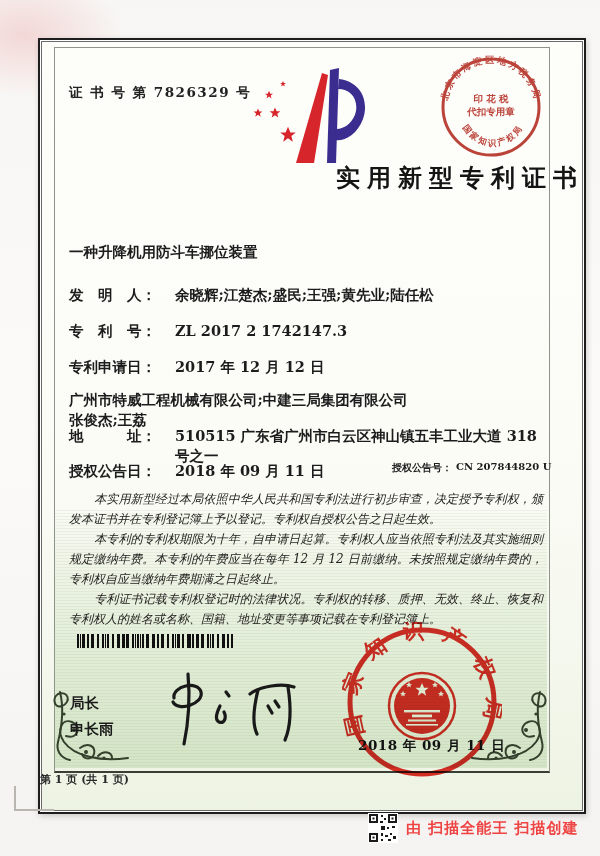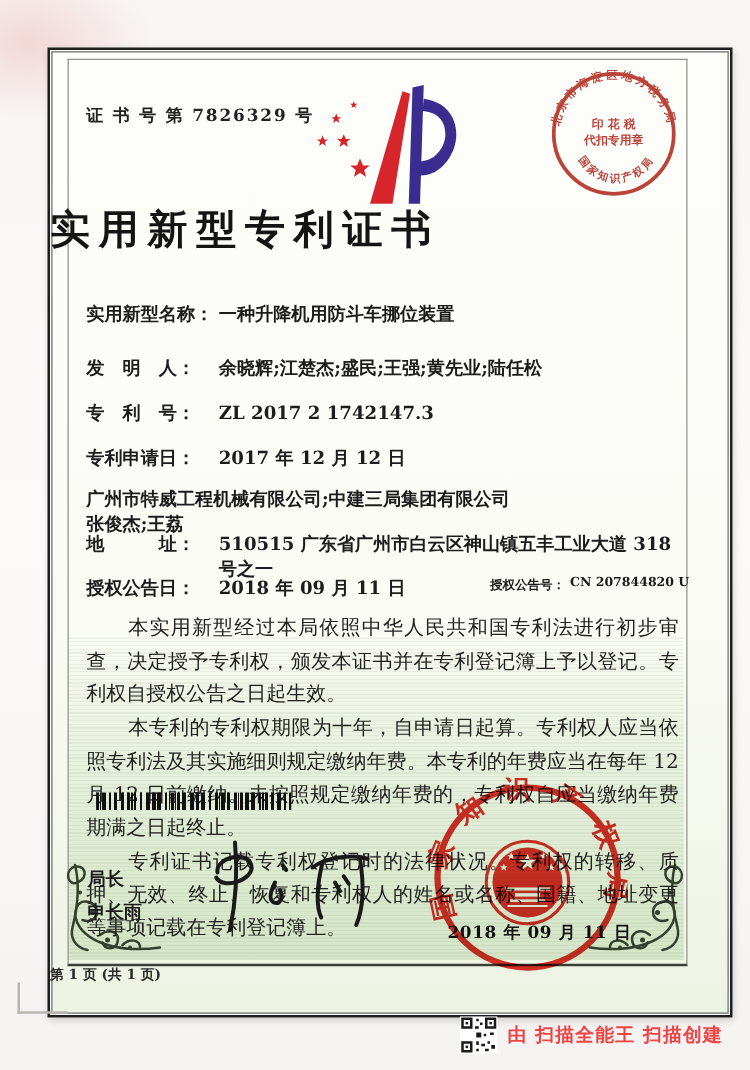--- a/index.html
+++ b/index.html
@@ -21,28 +21,28 @@
     position:absolute;left:14px;top:7px;width:494px;height:723px;
     border:1px solid #8f948a;border-bottom:2px solid #3a3f36;pointer-events:none;
   }
   .guilloche{
     position:absolute;left:15px;top:470px;width:492px;height:258px;
     background:
       repeating-linear-gradient(180deg, rgba(120,152,108,.10) 0 1px, rgba(120,152,108,0) 1px 3px),
       linear-gradient(180deg, rgba(214,230,201,0) 0%, rgba(210,228,196,.45) 45%, rgba(201,222,185,.7) 100%);
   }
   .cert-no{position:absolute;left:29px;top:44px;font-size:13.5px;font-weight:600;letter-spacing:1.5px;color:#222;}
-  .title{position:absolute;left:0;top:122px;width:100%;text-align:left;font-size:32px;font-weight:700;letter-spacing:7px;color:#141414;}
+  .title{position:absolute;left:0;top:122px;width:100%;text-align:right;font-size:24px;font-weight:700;letter-spacing:7px;color:#141414;}
   .row{position:absolute;left:29px;width:480px;display:flex;font-size:14.5px;font-weight:600;color:#1c1c1c;line-height:1.4;}
   .row .lbl{width:106px;flex:none;}
   .row .val{flex:1;}
   .grant2{position:absolute;left:352px;display:flex;font-size:10px;font-weight:600;color:#1c1c1c;}
   .grant2 .lbl{margin-right:4px;}
   .paras{position:absolute;left:29px;top:449px;width:474px;color:#22211f;}
-  .paras p{margin:0;font-size:16px;line-height:1.67;text-indent:2.1em;text-align:justify;font-weight:500;}
+  .paras p{margin:0;font-style:italic;font-size:12px;line-height:1.67;text-indent:2.1em;text-align:justify;font-weight:500;}
   .barcode{
     position:absolute;left:37px;top:594px;width:156px;height:14px;
     background-image:
       repeating-linear-gradient(90deg,#101010 0 2px,transparent 2px 5px),
       repeating-linear-gradient(90deg,#101010 0 1px,transparent 1px 7px),
       repeating-linear-gradient(90deg,transparent 0 3px,#101010 3px 4px,transparent 4px 11px);
   }
   .signer-title{position:absolute;left:30px;top:654px;font-size:14.5px;font-weight:700;color:#1b1b1b;font-family:"DejaVu Sans","Liberation Sans",sans-serif;}
   .signer-name{position:absolute;left:30px;top:680px;font-size:14.5px;font-weight:700;color:#1b1b1b;font-family:"DejaVu Sans","Liberation Sans",sans-serif;}
   .signature{position:absolute;left:118px;top:628px;}
@@ -131,21 +131,20 @@
     <text font-size="8.5" font-weight="700" fill="#b8352c">
       <textPath href="#arcBot" startOffset="50%" text-anchor="middle" letter-spacing="2">国家知识产权局</textPath>
     </text>
     <text x="52" y="47" text-anchor="middle" font-size="9.5" font-weight="700" fill="#b8352c">印 花 税</text>
     <text x="52" y="60" text-anchor="middle" font-size="9.5" font-weight="700" fill="#b8352c">代扣专用章</text>
   </svg>
 
   <div class="title">实用新型专利证书</div>
 
   <div class="row" style="top:202px">
-    <span class="lbl">实用新型名称：</span>
     <span class="val">一种升降机用防斗车挪位装置</span>
   </div>
   <div class="row" style="top:245px">
     <span class="lbl">发　明　人：</span>
     <span class="val">余晓辉;江楚杰;盛民;王强;黄先业;陆任松</span>
   </div>
   <div class="row" style="top:281px">
     <span class="lbl">专　利　号：</span>
     <span class="val">ZL 2017 2 1742147.3</span>
   </div>

